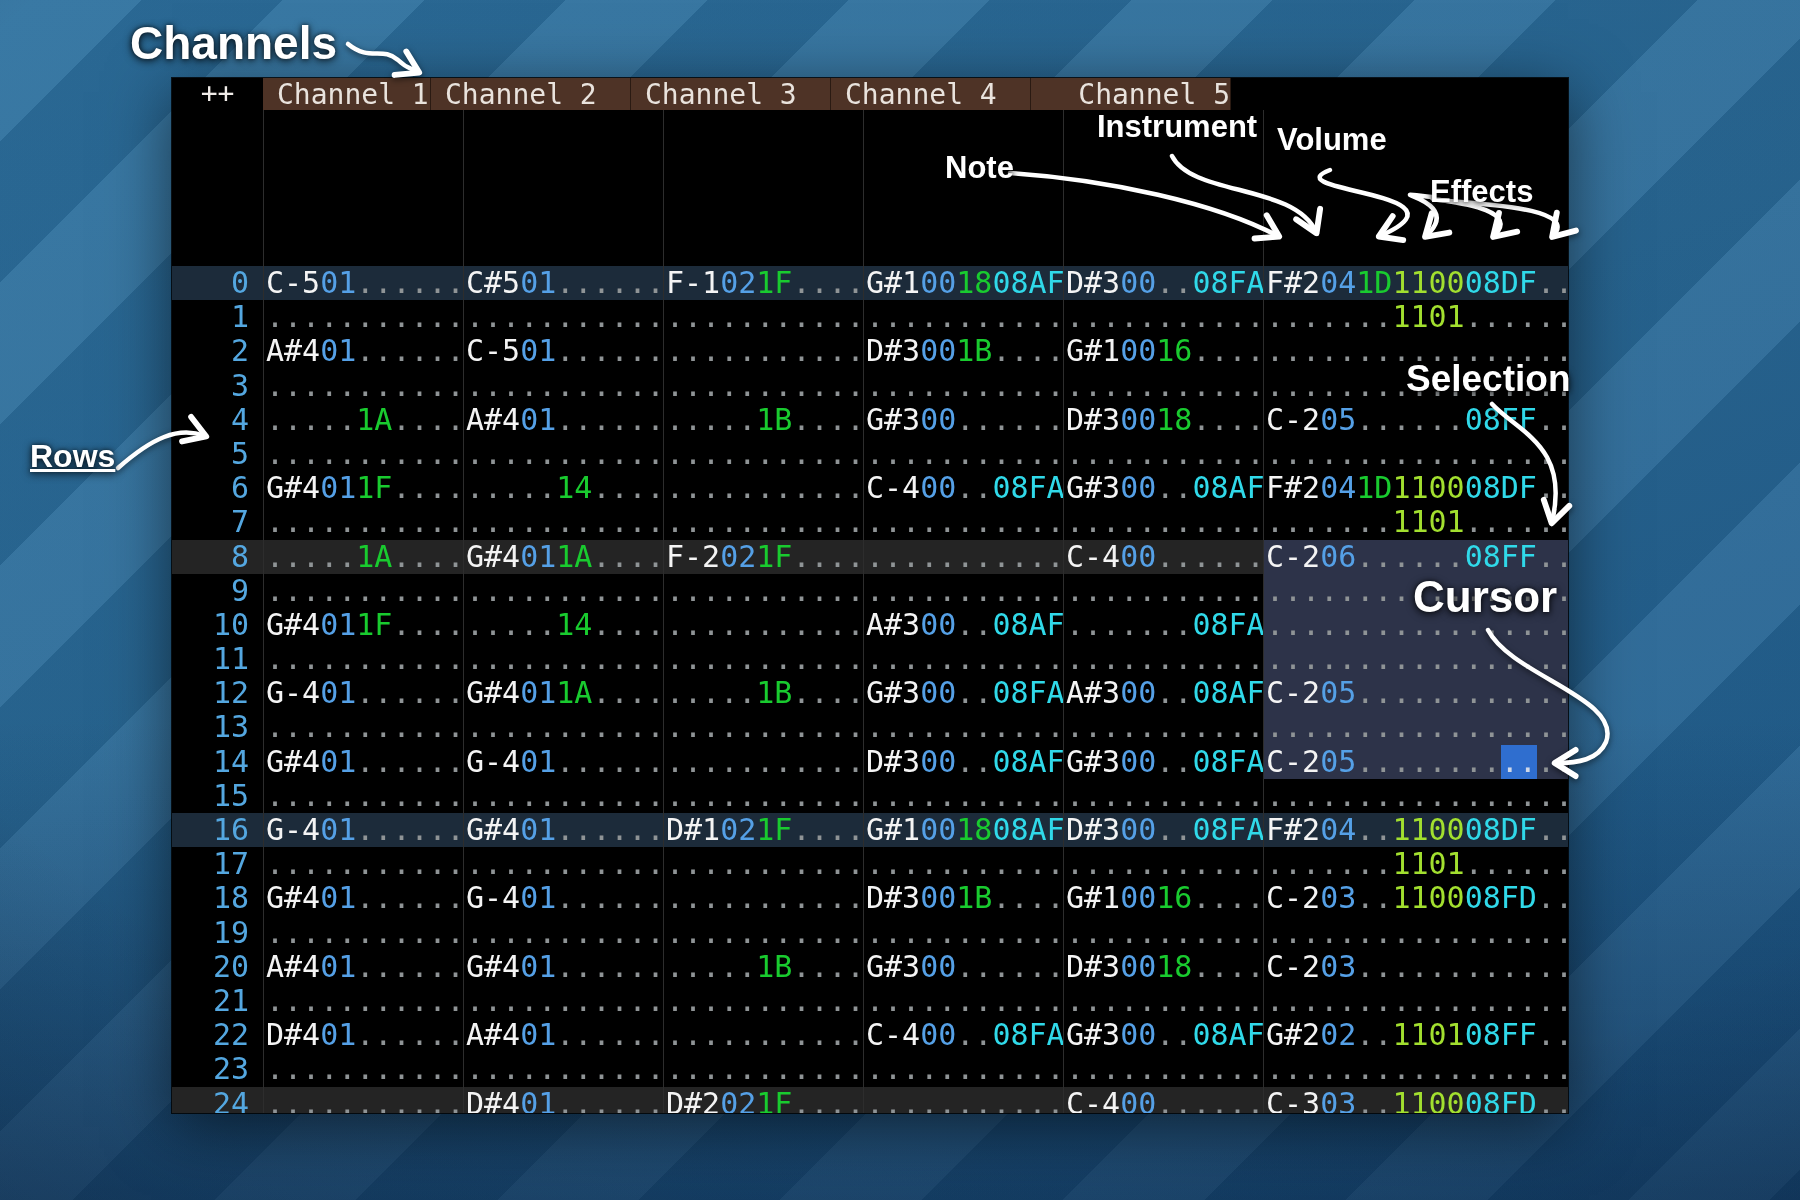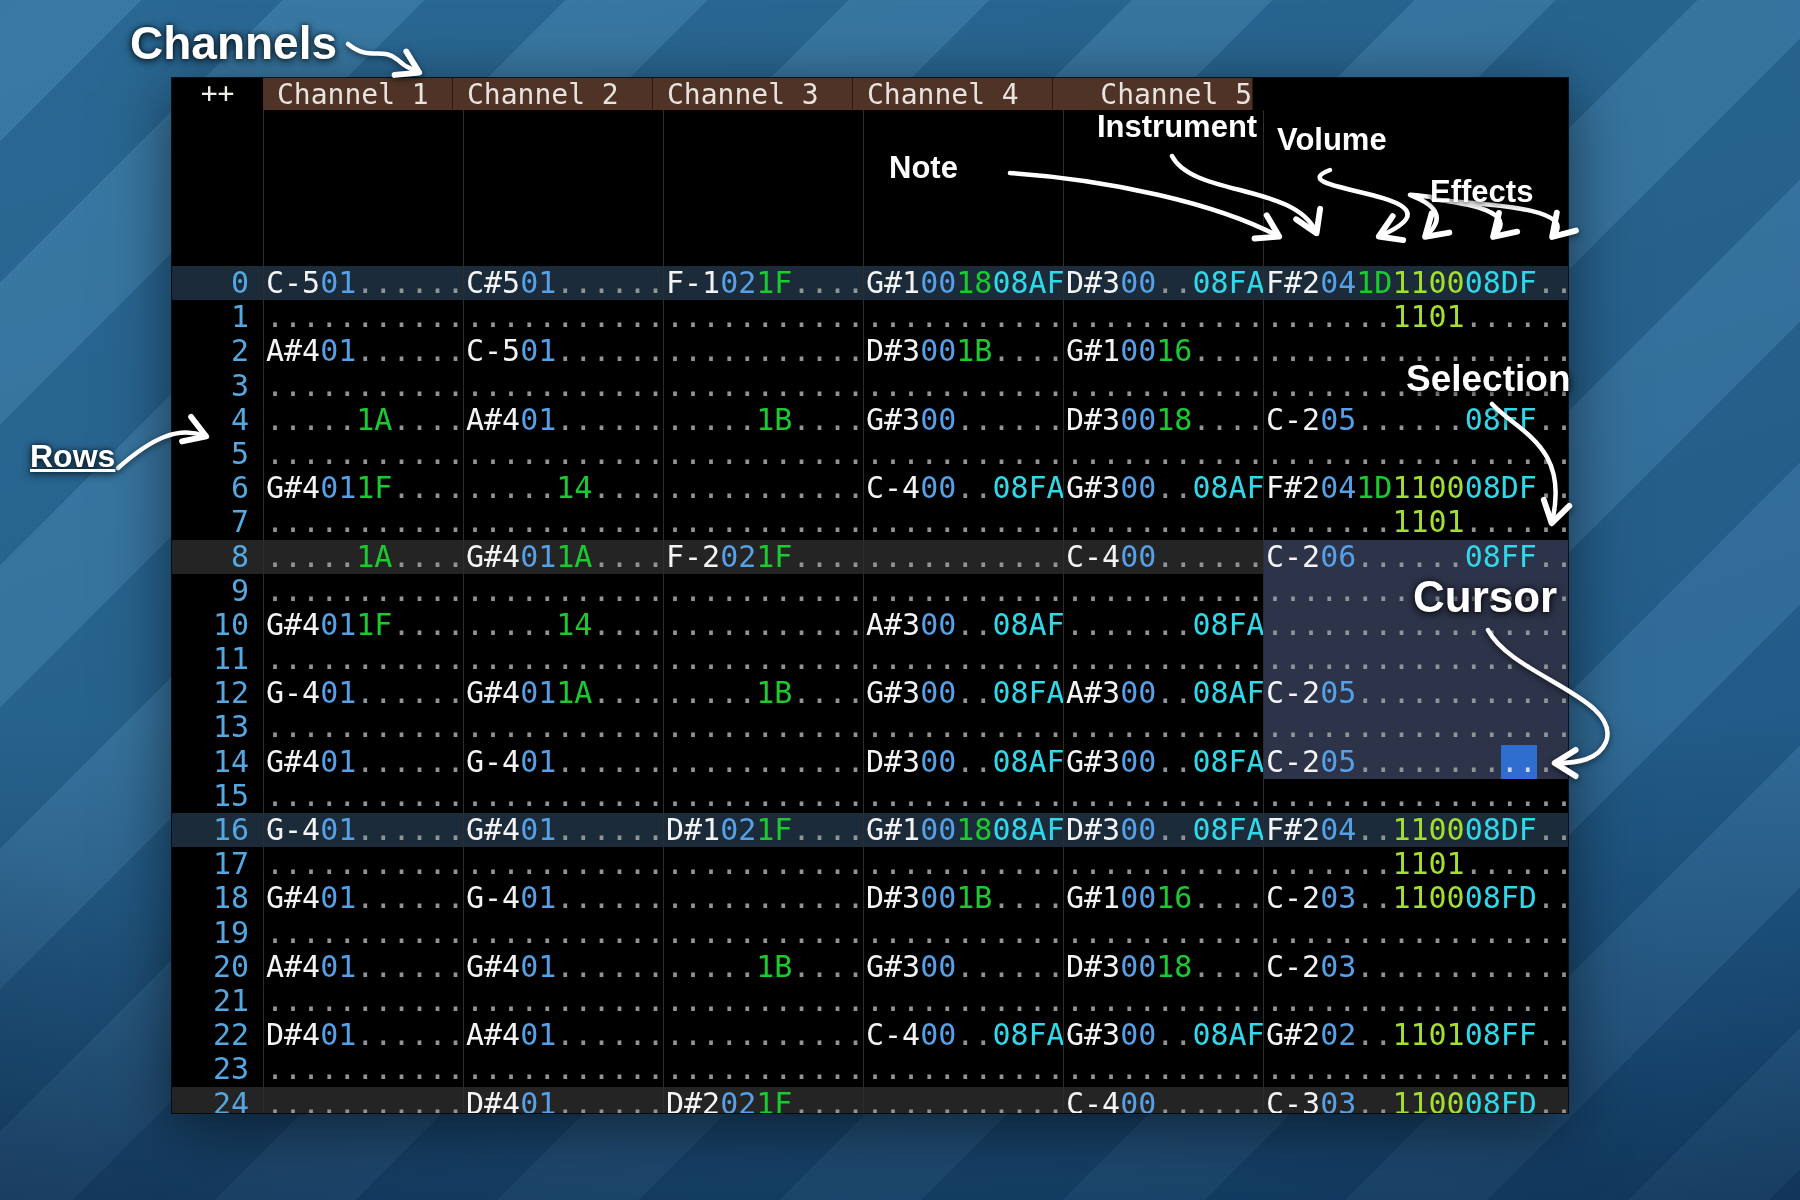--- a/index.html
+++ b/index.html
@@ -33,37 +33,37 @@
   .vol{color:#19cb2f;}
   .eff08{color:#30d9e9;}
   .eff11{color:#a2df2f;text-align:right;}
   .dot{color:#8f9496;}
   .cursor{background:#2f6ecf;color:#cfd8e8;}
   .vline{position:absolute;top:32px;bottom:0;width:1px;background:#2d2d2d;z-index:3;pointer-events:none;}
   .ann{position:absolute;color:#fff;font-family:"Liberation Sans",sans-serif;font-weight:600;
        text-shadow:0 2px 8px rgba(0,0,0,0.8),0 0 4px rgba(0,0,0,0.6);z-index:12;white-space:nowrap;}
   #ann-channels{left:130px;top:16px;font-size:46px;}
   #ann-rows{left:30px;top:438px;font-size:32px;text-decoration:underline;}
-  #ann-note{left:889px;top:150px;font-size:31px;}
+  #ann-note{left:945px;top:150px;font-size:31px;}
   #ann-instrument{left:1097px;top:109px;font-size:31px;}
   #ann-volume{left:1277px;top:122px;font-size:31px;}
   #ann-effects{left:1430px;top:174px;font-size:31px;}
   #ann-selection{left:1406px;top:358px;font-size:37px;}
   #ann-cursor{left:1413px;top:572px;font-size:44px;}
   svg.overlay{position:absolute;left:0;top:0;z-index:11;pointer-events:none;
       filter:drop-shadow(0 2px 3px rgba(0,0,0,0.55));}
 </style>
 </head>
 <body>
 
 <div class="window">
   <div class="hdr">
     <div class="hdr-corner">++</div>
 
-  <div class="hdr-cell" style="width: 190px;">Channel 1</div>
+  <div class="hdr-cell" style="width: 168px;">Channel 1</div>
       <div class="hdr-cell" style="width: 200px;">Channel 2</div>
       <div class="hdr-cell" style="width: 200px;">Channel 3</div>
       <div class="hdr-cell" style="width: 200px;">Channel 4</div>
       <div class="hdr-cell" style="width: 200px; text-align: right;">Channel 5</div>
     </div>
   <div class="grid" id="grid">
       <div class="row hl-blue"><div class="rn">0</div><div class="cell"><span class="note">C-5</span><span class="ins">01</span><span class="dot">..</span><span class="dot">....</span></div><div class="cell"><span class="note">C#5</span><span class="ins">01</span><span class="dot">..</span><span class="dot">....</span></div><div class="cell"><span class="note">F-1</span><span class="ins">02</span><span class="vol">1F</span><span class="dot">....</span></div><div class="cell"><span class="note">G#1</span><span class="ins">00</span><span class="vol">18</span><span class="eff08">08AF</span></div><div class="cell"><span class="note">D#3</span><span class="ins">00</span><span class="dot">..</span><span class="eff08">08FA</span></div><div class="cell ch6"><span class="note">F#2</span><span class="ins">04</span><span class="vol">1D</span><span class="eff11">1100</span><span class="eff08">08DF</span><span class="dot">...</span></div></div>
       <div class="row"><div class="rn">1</div><div class="cell"><span class="dot">...</span><span class="dot">..</span><span class="dot">..</span><span class="dot">....</span></div><div class="cell"><span class="dot">...</span><span class="dot">..</span><span class="dot">..</span><span class="dot">....</span></div><div class="cell"><span class="dot">...</span><span class="dot">..</span><span class="dot">..</span><span class="dot">....</span></div><div class="cell"><span class="dot">...</span><span class="dot">..</span><span class="dot">..</span><span class="dot">....</span></div><div class="cell"><span class="dot">...</span><span class="dot">..</span><span class="dot">..</span><span class="dot">....</span></div><div class="cell ch6"><span class="dot">...</span><span class="dot">..</span><span class="dot">..</span><span class="eff11">1101</span><span class="dot">....</span><span class="dot">...</span></div></div>
       <div class="row"><div class="rn">2</div><div class="cell"><span class="note">A#4</span><span class="ins">01</span><span class="dot">..</span><span class="dot">....</span></div><div class="cell"><span class="note">C-5</span><span class="ins">01</span><span class="dot">..</span><span class="dot">....</span></div><div class="cell"><span class="dot">...</span><span class="dot">..</span><span class="dot">..</span><span class="dot">....</span></div><div class="cell"><span class="note">D#3</span><span class="ins">00</span><span class="vol">1B</span><span class="dot">....</span></div><div class="cell"><span class="note">G#1</span><span class="ins">00</span><span class="vol">16</span><span class="dot">....</span></div><div class="cell ch6"><span class="dot">...</span><span class="dot">..</span><span class="dot">..</span><span class="dot">....</span><span class="dot">....</span><span class="dot">...</span></div></div>
       <div class="row"><div class="rn">3</div><div class="cell"><span class="dot">...</span><span class="dot">..</span><span class="dot">..</span><span class="dot">....</span></div><div class="cell"><span class="dot">...</span><span class="dot">..</span><span class="dot">..</span><span class="dot">....</span></div><div class="cell"><span class="dot">...</span><span class="dot">..</span><span class="dot">..</span><span class="dot">....</span></div><div class="cell"><span class="dot">...</span><span class="dot">..</span><span class="dot">..</span><span class="dot">....</span></div><div class="cell"><span class="dot">...</span><span class="dot">..</span><span class="dot">..</span><span class="dot">....</span></div><div class="cell ch6"><span class="dot">...</span><span class="dot">..</span><span class="dot">..</span><span class="dot">....</span><span class="dot">....</span><span class="dot">...</span></div></div>

